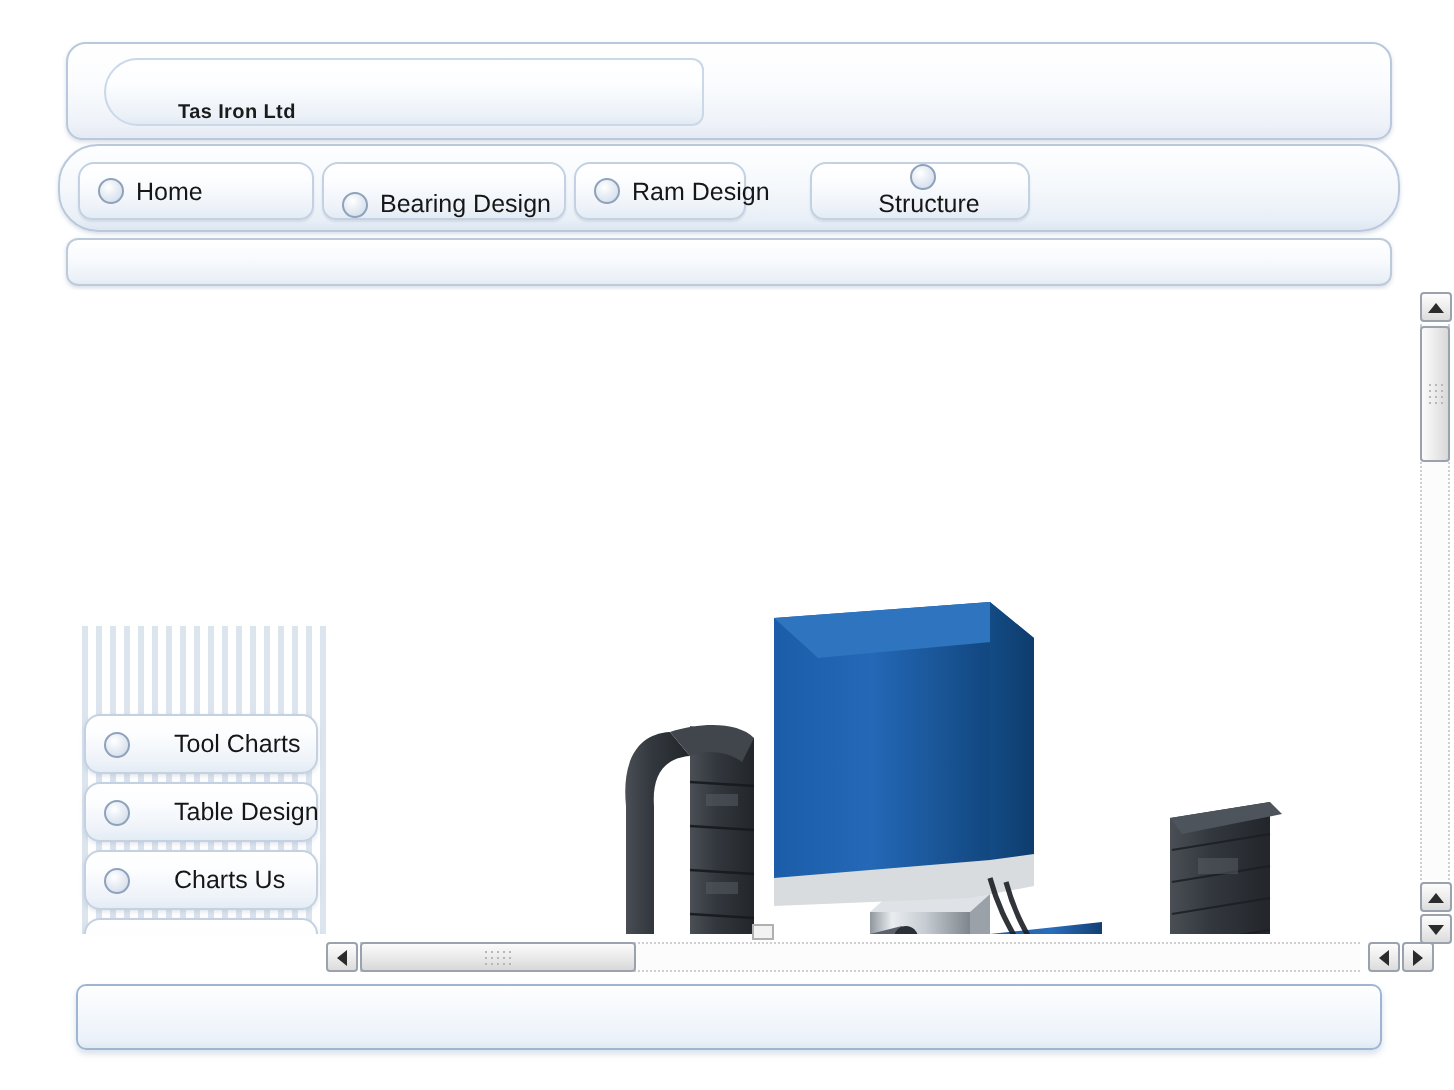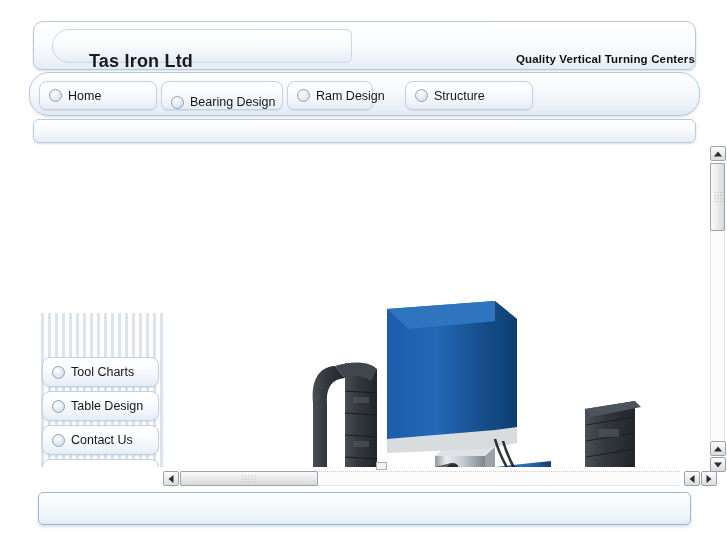--- a/index.html
+++ b/index.html
@@ -47,21 +47,21 @@
     border: 1px solid #cbd8e8;
     border-radius: 17px 6px 6px 17px;
     background: linear-gradient(to bottom, #ffffff 0%, #fdfeff 35%, #eaf0f7 90%, #e2e9f3 100%);
     box-sizing: border-box;
   }
 
   #company-title {
     position: absolute;
     left: 55px;
     top: 29px;
-    font-size: 18px;
+    font-size: 10px;
     font-weight: bold;
     color: #1b1b1b;
     letter-spacing: 0.2px;
     white-space: nowrap;
   }
 
   #tagline {
     position: absolute;
     right: 0px;
     top: 31px;
@@ -169,20 +169,21 @@
     height: 30px;
     border: 1px solid #c3d1e2;
     border-radius: 8px;
     background: linear-gradient(to bottom, #ffffff 0%, #fdfeff 28%, #eef3f9 80%, #e3ebf4 100%);
     box-sizing: border-box;
     box-shadow: 0 1px 2px rgba(130,150,180,0.25);
     display: flex;
     align-items: center;
     padding-left: 9px;
     cursor: pointer;
+    gap: 16px;
   }
 
   .side-label {
     font-size: 12.5px;
     color: #161616;
     white-space: nowrap;
   }
 
   
   #photo-wrap {
@@ -293,37 +294,36 @@
   }
 </style>
 </head>
 <body>
 
 <div id="screen">
 
   <div id="header-panel" class="panel-shell">
     <div id="title-pill"></div>
     <div id="company-title">Tas Iron Ltd</div>
-    <div id="tagline">Quality Vertical Turning Centers</div>
   </div>
 
   <div id="tabs-panel" class="panel-shell">
     <div class="tab" style="left:9px; width:118px;">
       <span class="radio-dot"></span>
       <span class="tab-label">Home</span>
     </div>
     <div class="tab" style="left:131px; width:122px;align-items:flex-end;">
       <span class="radio-dot"></span>
       <span class="tab-label">Bearing Design</span>
     </div>
     <div class="tab" style="left:257px; width:86px;">
       <span class="radio-dot"></span>
       <span class="tab-label">Ram Design</span>
     </div>
-    <div class="tab" style="left:375px; width:128px;">
+    <div class="tab" style="left:375px; width:110px;flex-direction:column;">
       <span class="radio-dot"></span>
       <span class="tab-label">Structure</span>
     </div>
   </div>
 
   <div id="subbar" class="panel-shell"></div>
 
   <div id="content">
 
     <div id="photo-wrap">
@@ -519,21 +519,21 @@
       <div class="side-btn" style="top:44px;">
         <span class="radio-dot"></span>
         <span class="side-label">Tool Charts</span>
       </div>
       <div class="side-btn" style="top:78px;">
         <span class="radio-dot"></span>
         <span class="side-label">Table Design</span>
       </div>
       <div class="side-btn" style="top:112px;">
         <span class="radio-dot"></span>
-        <span class="side-label">Contact Us</span>
+        <span class="side-label">Charts Us</span>
       </div>
       <div class="side-btn" style="top:146px;">
         
         
       </div>
     </div>
 
   </div>
 
   <div id="vtrack"></div>

